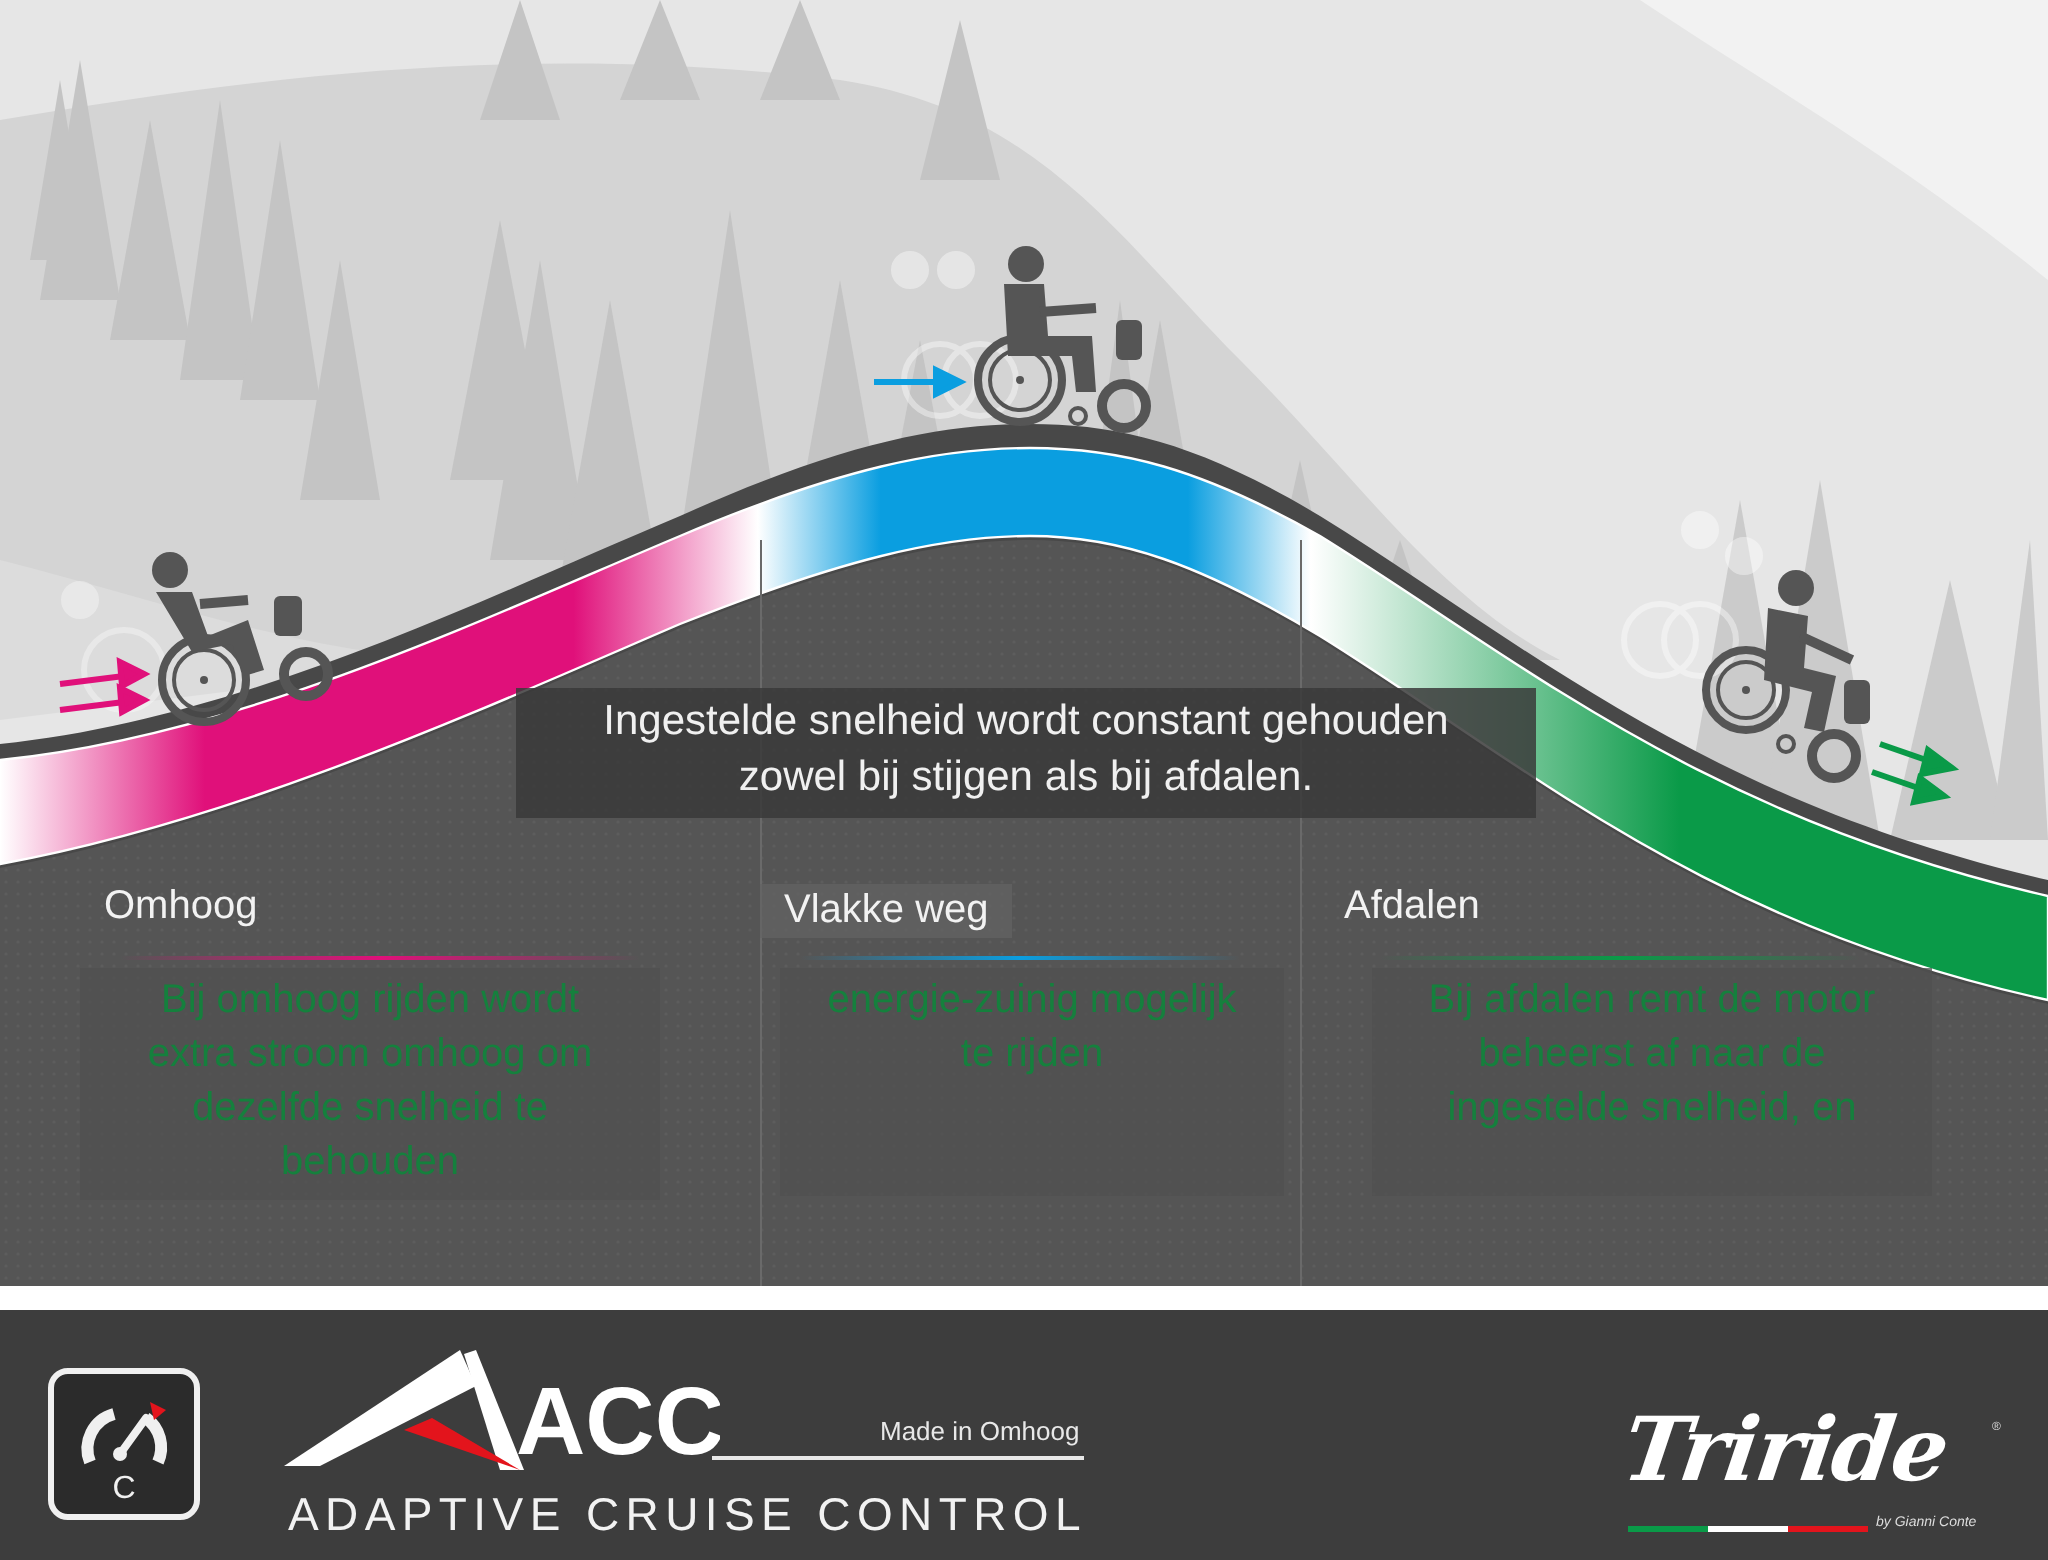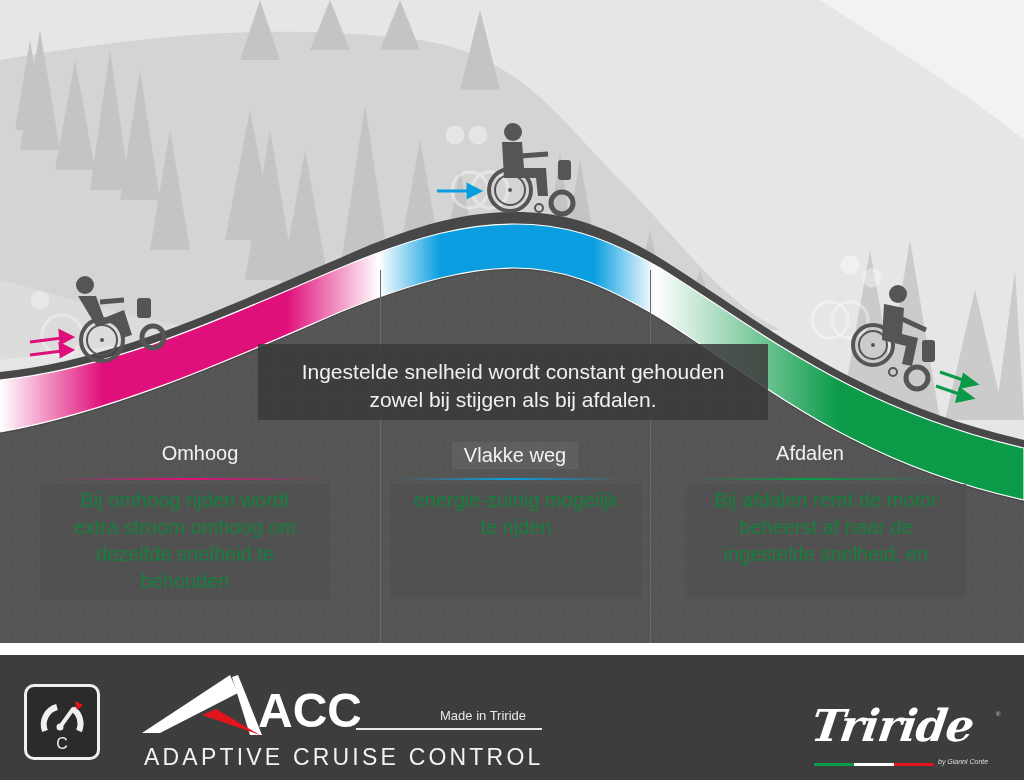--- a/index.html
+++ b/index.html
@@ -1,22 +1,22 @@
 <!DOCTYPE html>
 <html><head>
   <meta charset="utf-8">
   <style>
     html, body { margin:0; padding:0; }
     body { width:1024px; height:780px; overflow:hidden; background:#3a3a3a; font-family:"Liberation Sans", sans-serif; }
     .stage { position:relative; width:1024px; height:780px; overflow:hidden; }
     .scene { position:absolute; left:0; top:0; width:1024px; height:646px; background:#e4e4e4; overflow:hidden; }
     .scene svg.bg { position:absolute; left:0; top:0; }
     .divider-line { position:absolute; top:270px; width:1px; height:376px; background:#6a6a6a; }
-    .headline { position:absolute; left:258px; top:344px; width:510px; height:62px; background:rgba(58,58,58,0.85); color:#f0f0f0; font-size:21px; line-height:28px; text-align:center; padding-top:14px; }
-    .col-title { position:absolute; color:#f2f2f2; font-size:20px; text-align:center; }
+    .headline { position:absolute; left:258px; top:344px; width:510px; height:62px; background:rgba(58,58,58,0.85); color:#f0f0f0; font-size:21px; line-height:28px; text-align:center; padding-top:3px; }
+    .col-title { position:absolute; color:#f2f2f2; font-size:20px; text-align:left; }
     .col-title span { display:inline-block; padding:2px 12px; }
     .underline { position:absolute; height:2px; }
     .col-body { position:absolute; color:#15803d; font-size:20px; line-height:27px; text-align:center; background:rgba(80,80,80,0.75); padding:3px 6px; box-sizing:border-box; }
     .white-strip { position:absolute; left:0; top:643px; width:1024px; height:12px; background:#ffffff; }
     .footer { position:absolute; left:0; top:655px; width:1024px; height:125px; background:#3d3d3d; }
     .icon-box { position:absolute; left:24px; top:684px; width:76px; height:76px; border:3px solid #f0f0f0; border-radius:10px; box-sizing:border-box; background:#2b2b2b; }
     .made-in { position:absolute; left:440px; top:708px; color:#e8e8e8; font-size:13px; }
     .made-line { position:absolute; left:356px; top:728px; width:186px; height:2px; background:#e8e8e8; }
     .acc-sub { position:absolute; left:144px; top:744px; color:#f2f2f2; font-size:23px; letter-spacing:3.2px; }
     .triride { position:absolute; left:812px; top:700px; color:#ffffff; font-family:"DejaVu Serif", serif; font-style:italic; font-weight:bold; font-size:44px; letter-spacing:-1px; transform:skewX(-8deg); }
@@ -212,21 +212,21 @@
     </svg>
   </div>
 
   <svg style="position:absolute;left:140px;top:665px;" width="220" height="80" viewBox="0 0 220 80">
     <polygon points="2,68 90,10 98,28 20,68" fill="#ffffff"></polygon>
     <polygon points="92,12 98,10 122,70 110,70" fill="#ffffff"></polygon>
     <polygon points="62,50 120,70 76,44" fill="#e3141c"></polygon>
     <text x="118" y="62" font-family="Liberation Sans, sans-serif" font-weight="bold" font-size="48" fill="#ffffff">ACC</text>
   </svg>
 
-  <div class="made-in">Made in Triride</div>
+  <div class="made-in">Made in Omhoog</div>
   <div class="made-line"></div>
   <div class="acc-sub">ADAPTIVE CRUISE CONTROL</div>
 
   <div class="triride">Triride</div>
   <div class="reg">®</div>
   <div class="flag" style="left:814px; width:40px; background:#0a9a48;"></div>
   <div class="flag" style="left:854px; width:40px; background:#ffffff;"></div>
   <div class="flag" style="left:894px; width:40px; background:#e3141c;"></div>
   <div class="byline">by Gianni Conte</div>
 

